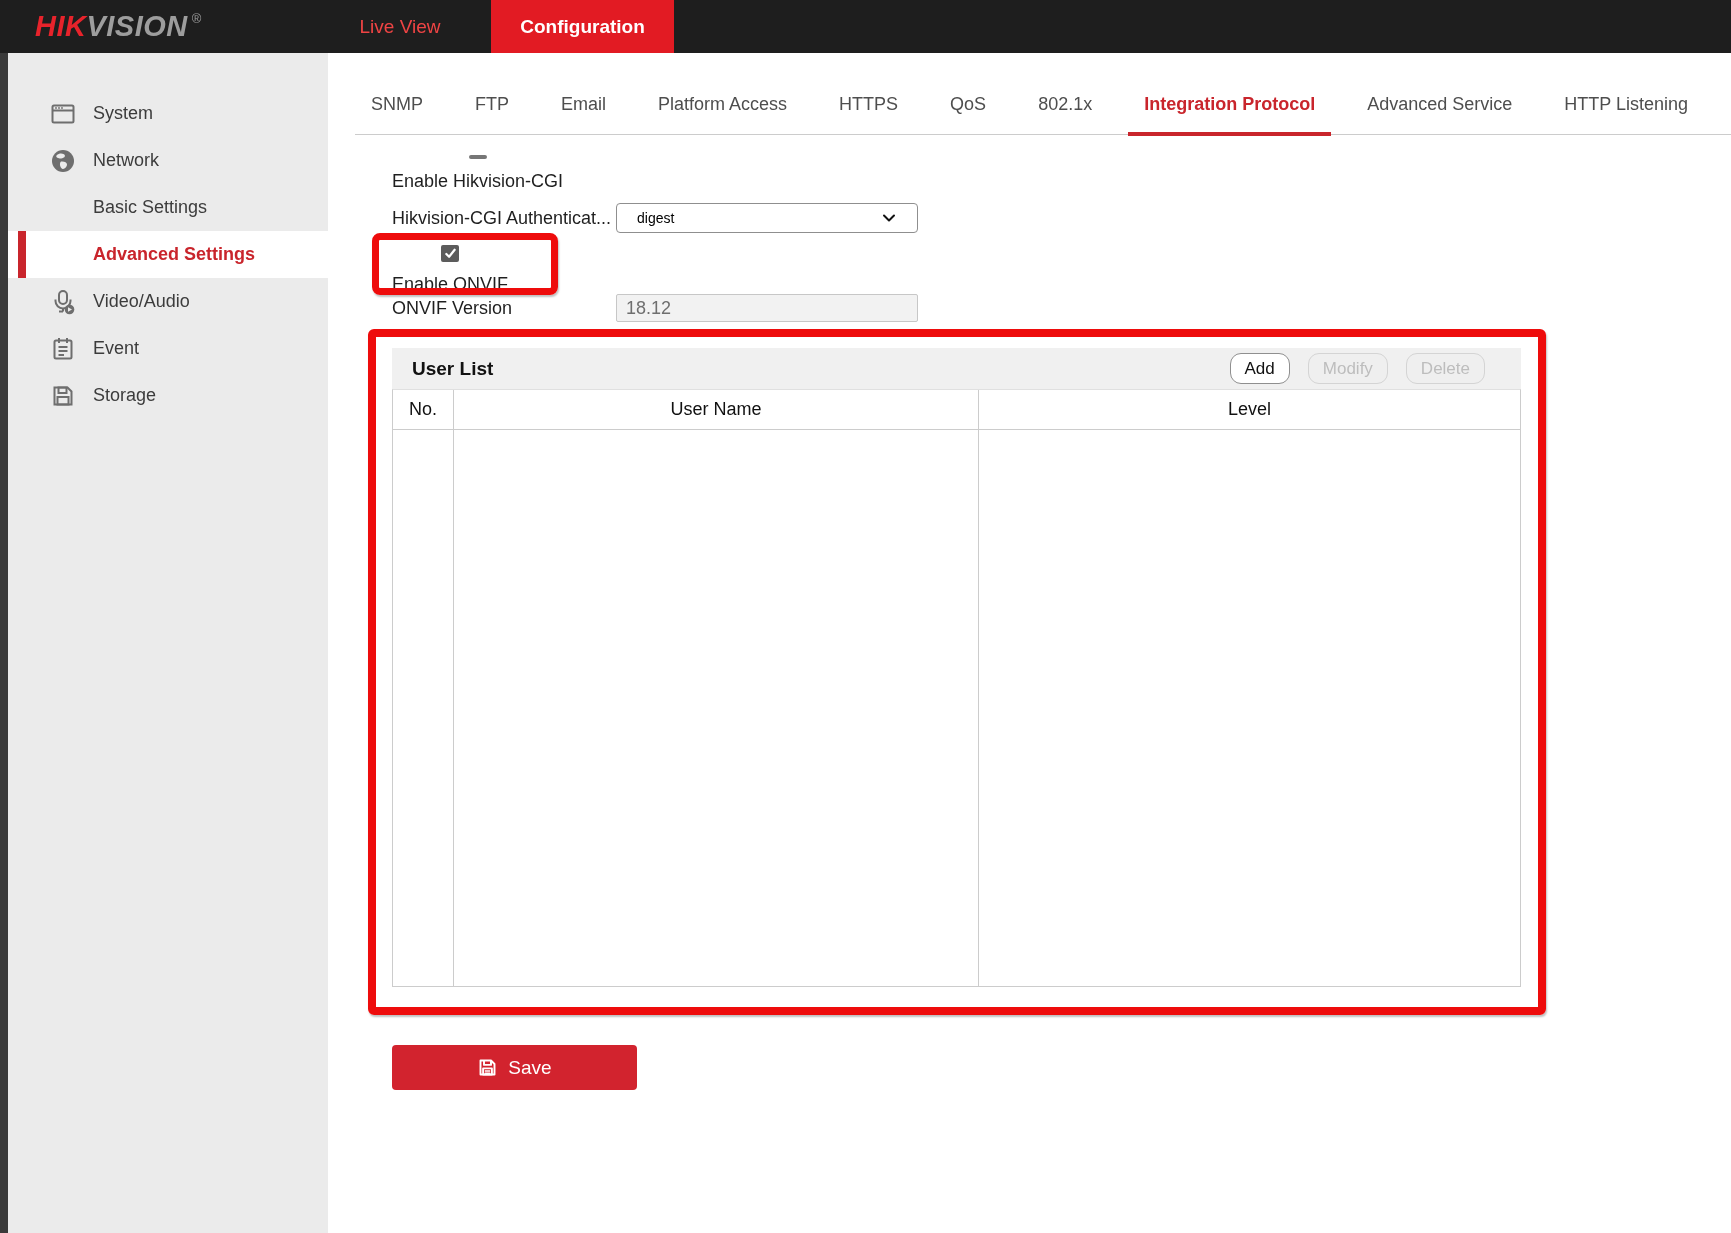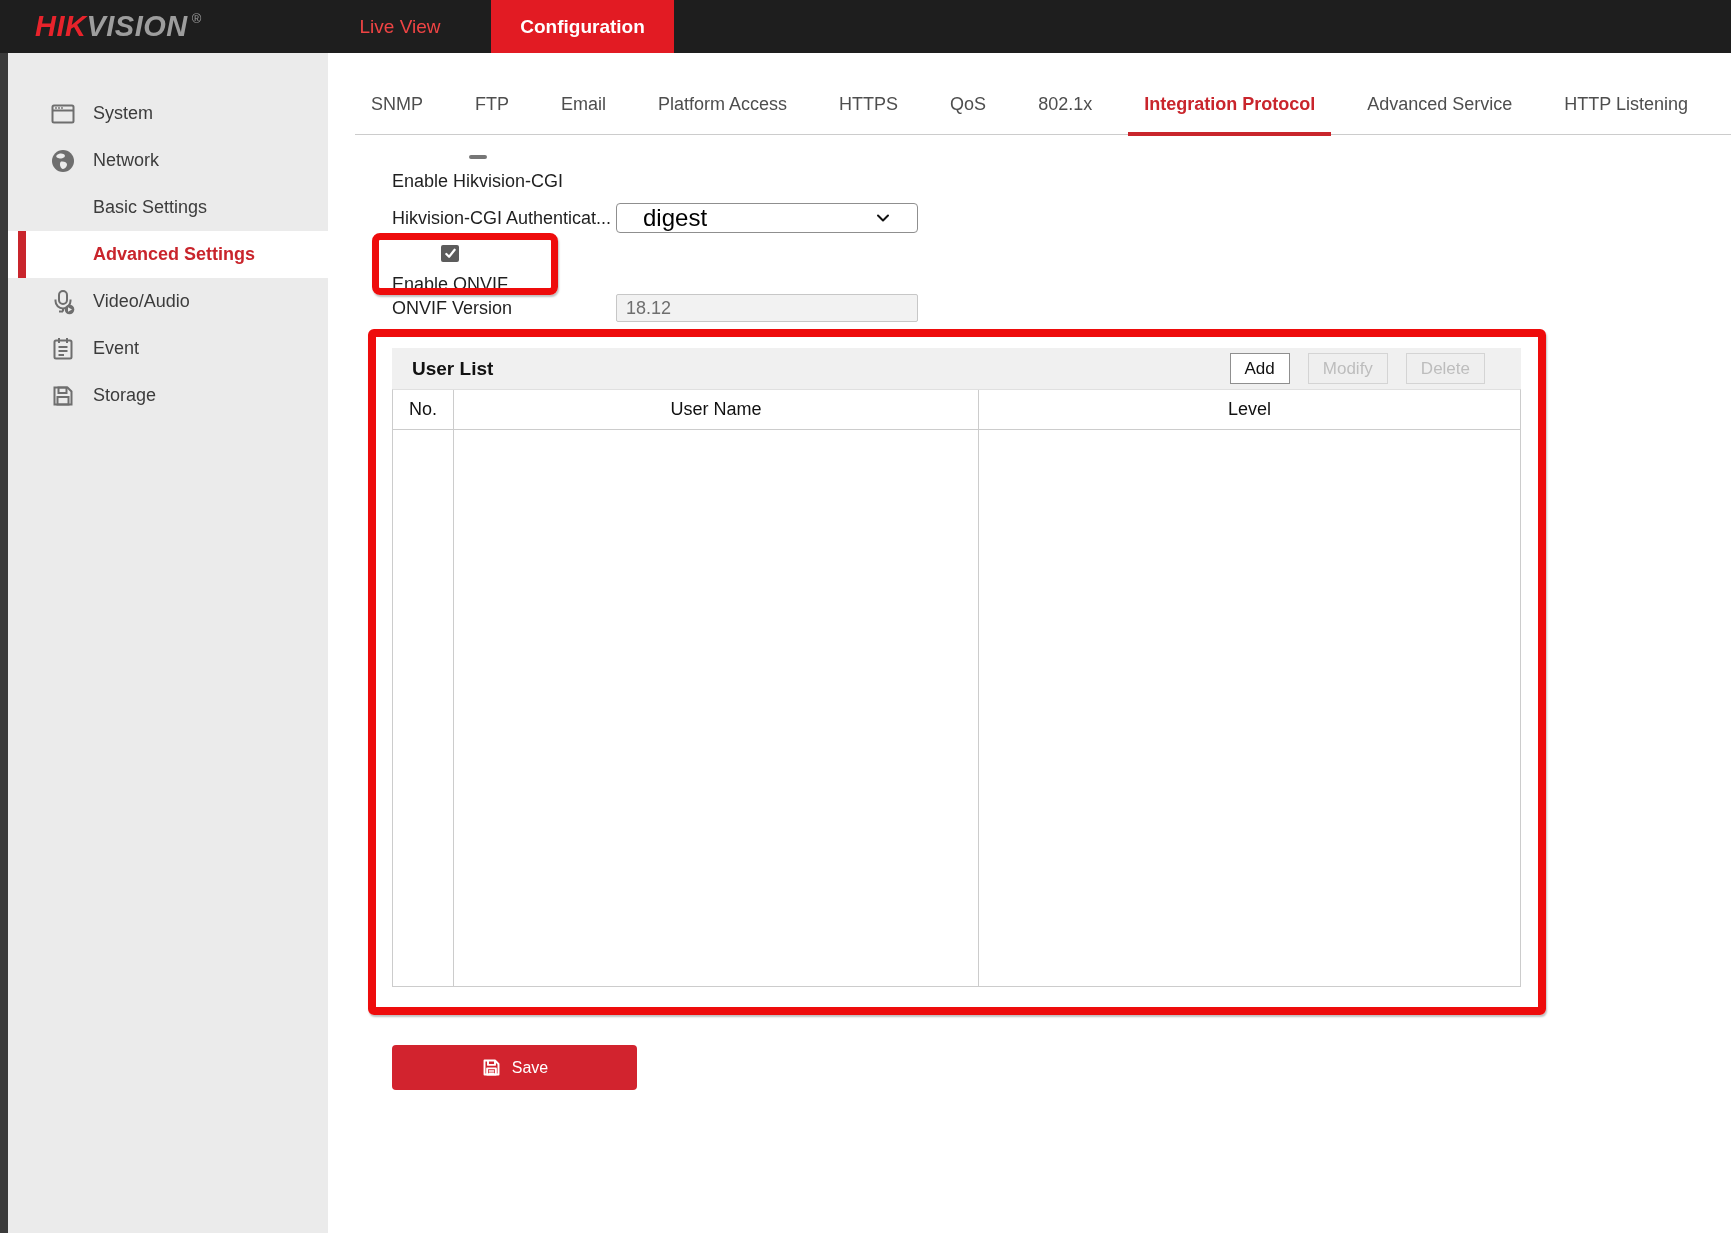--- a/index.html
+++ b/index.html
@@ -45,59 +45,59 @@
   .checkbox{width:18px;height:18px;border:2px solid #767676;border-radius:2px;background:#fff;
             box-sizing:border-box;cursor:pointer;display:flex;align-items:center;justify-content:center;}
   .checkbox.checked{background:#5c5c5c;border-color:#5c5c5c;}
   .checkbox svg{width:13px;height:13px;}
 
   .field-label{position:absolute;left:392px;font-size:18px;color:#1f1f1f;display:flex;align-items:center;white-space:nowrap;}
   #lbl-auth{top:203px;height:30px;}
   #lbl-version{top:294px;height:28px;}
 
   .select{position:absolute;left:616px;top:203px;width:302px;height:30px;border:1px solid #8f8f8f;
-          border-radius:4px;background:#fff;display:flex;align-items:center;padding:0 26px;
-          font-size:24px;color:#000;box-sizing:border-box;cursor:pointer;}
+          border-radius:4px;background:#fff;display:flex;align-items:center;padding:0 20px;
+          font-size:14px;color:#000;box-sizing:border-box;cursor:pointer;}
   .select .chev{margin-left:auto;width:16px;height:16px;display:flex;}
 
   .text-input{position:absolute;left:616px;top:294px;width:302px;height:28px;border:1px solid #c7c7c7;
           background:#f2f2f2;color:#6f6f6f;font-size:18px;padding:0 9px;box-sizing:border-box;
           font-family:"Liberation Sans", sans-serif;border-radius:2px;}
 
   
   .annotation{position:absolute;border:7px solid #ee0c0c;border-radius:8px;pointer-events:none;
               box-shadow:1px 2px 2px rgba(0,0,0,.25);box-sizing:border-box;}
   #anno-onvif{left:372px;top:233px;width:186px;height:62px;}
   #anno-userlist{left:368px;top:329px;width:1178px;height:686px;border-width:8px;border-radius:6px;}
 
   
   .panel{position:absolute;left:392px;top:348px;width:1129px;}
   .panel-header{height:41px;background:#f0f0f0;display:flex;align-items:center;
                 padding:0 36px 0 20px;box-sizing:border-box;}
   .panel-title{font-size:19px;font-weight:bold;color:#111;}
   .panel-buttons{margin-left:auto;display:flex;gap:18px;}
-  .btn{height:31px;padding:0 14px;font-size:17px;border-radius:0;background:#fff;
+  .btn{height:31px;padding:0 14px;font-size:17px;border-radius:11px;background:#fff;
        border:1px solid #8f8f8f;color:#111;cursor:pointer;font-family:"Liberation Sans", sans-serif;}
   .btn:disabled{background:#efefef;border:1px solid #d4d4d4;color:#bdbdbd;cursor:default;}
 
   .table-head{display:flex;height:41px;border:1px solid #ccc;box-sizing:border-box;
               font-size:18px;color:#111;background:#fff;border-top-color:#e0e0e0;}
   .table-head .th{display:flex;align-items:center;justify-content:center;border-right:1px solid #ccc;
                   box-sizing:border-box;}
   .table-head .th:last-child{border-right:none;}
   .table-body{display:flex;height:557px;border:1px solid #ccc;border-top:none;box-sizing:border-box;background:#fff;}
   .table-body .td{border-right:1px solid #ccc;box-sizing:border-box;}
   .table-body .td:last-child{border-right:none;}
   .col0{width:61px;}
   .col1{width:525px;}
   .col2{flex:1;}
 
   
   .save-button{position:absolute;left:392px;top:1045px;width:245px;height:45px;background:#d2232e;
-               border:none;border-radius:4px;color:#fff;font-size:16px;display:flex;align-items:center;
+               border:none;border-radius:4px;color:#fff;font-size:19px;display:flex;align-items:center;
                justify-content:center;gap:10px;cursor:pointer;font-family:"Liberation Sans", sans-serif;}
   .save-button svg{width:21px;height:21px;}
 </style>
 </head>
 <body>
 
 <div class="page">
 
   <div class="header">
     <div class="brand">

